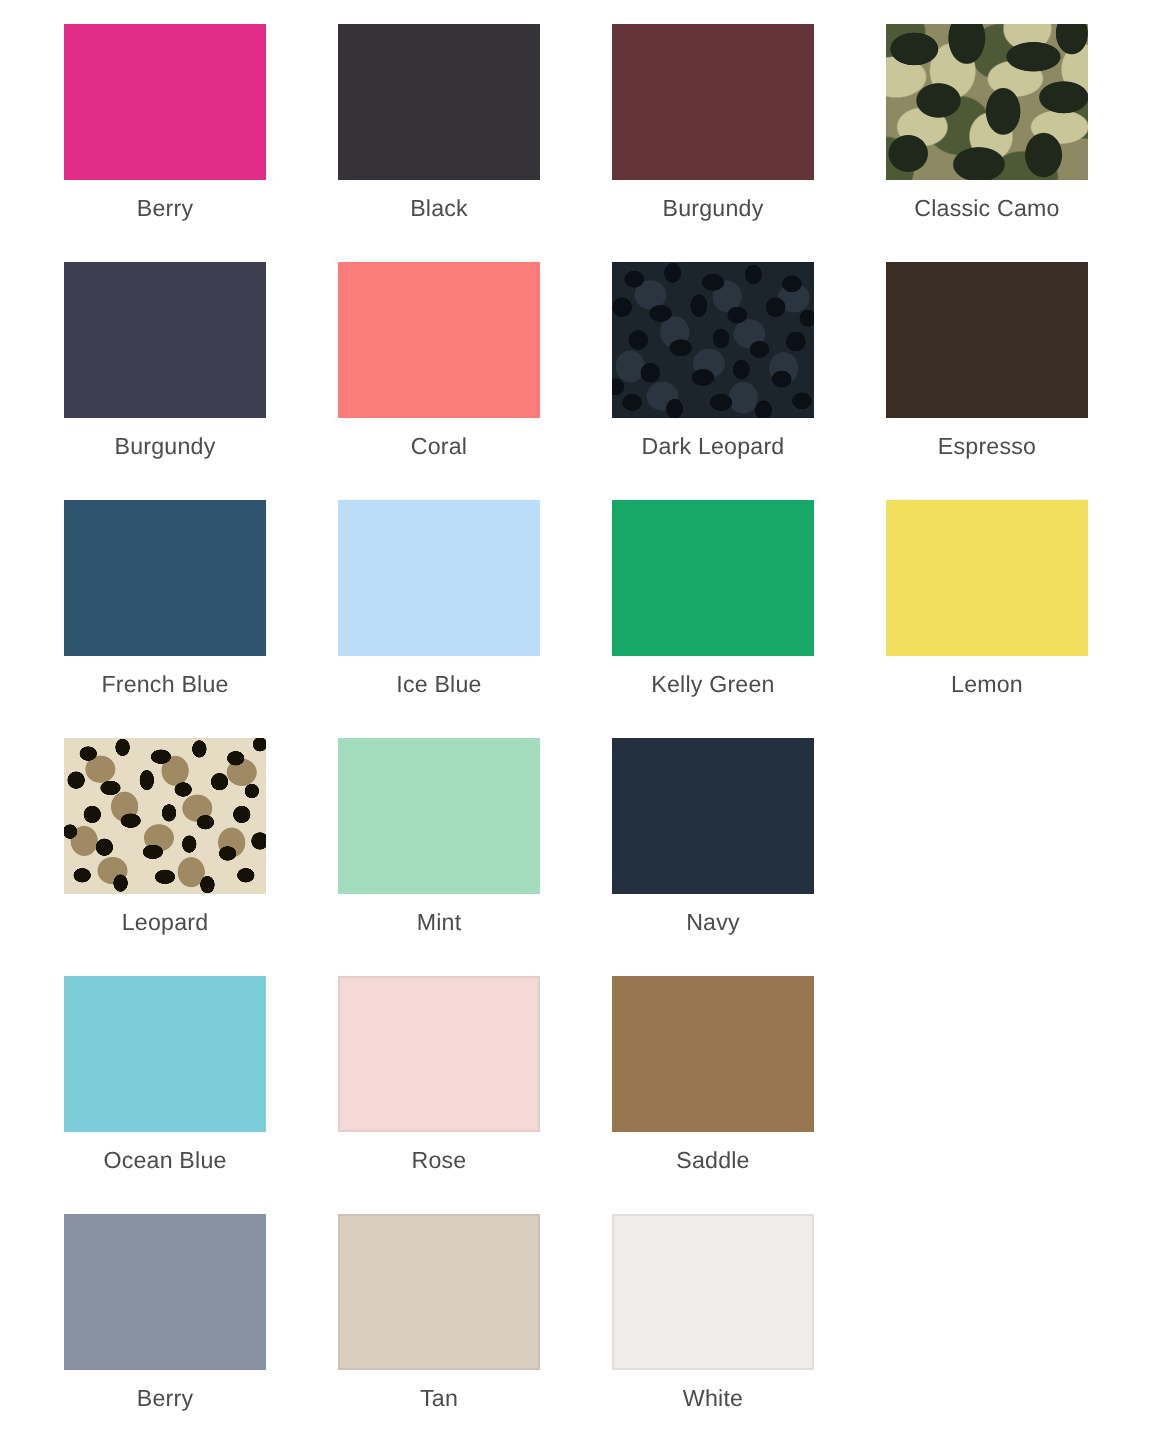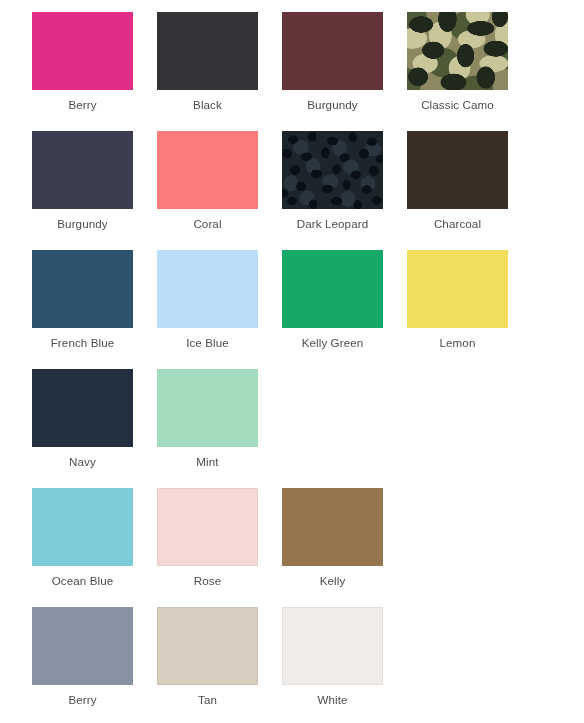--- a/index.html
+++ b/index.html
@@ -27,21 +27,21 @@
   .swatch-row {
     display: flex;
     flex-direction: row;
     height: 119px;
     padding-left: 32px;
     box-sizing: border-box;
   }
 
   .swatch-cell {
     width: 101px;
-    margin-right: 24px;
+    margin-right: 36px;
     display: flex;
     flex-direction: column;
     align-items: center;
   }
 
   .swatch-chip {
     width: 101px;
     height: 78px;
     display: block;
     position: relative;
@@ -211,21 +211,21 @@
       <div class="swatch-cell">
         <div class="swatch-chip" title="Coral" style="background-color: rgb(252, 124, 124);"></div>
         <div class="swatch-label">Coral</div>
       </div>
       <div class="swatch-cell">
         <div class="swatch-chip pattern-dark-leopard" title="Dark Leopard"></div>
         <div class="swatch-label">Dark Leopard</div>
       </div>
       <div class="swatch-cell">
         <div class="swatch-chip" title="Espresso" style="background-color: rgb(59, 46, 36);"></div>
-        <div class="swatch-label">Charcoal</div>
+        <div class="swatch-label">Espresso</div>
       </div>
     </div>
     <div class="swatch-row">
       <div class="swatch-cell">
         <div class="swatch-chip" title="French Blue" style="background-color: rgb(45, 83, 111);"></div>
         <div class="swatch-label">French Blue</div>
       </div>
       <div class="swatch-cell">
         <div class="swatch-chip" title="Ice Blue" style="background-color: rgb(187, 221, 247);"></div>
         <div class="swatch-label">Ice Blue</div>
@@ -234,40 +234,44 @@
         <div class="swatch-chip" title="Kelly Green" style="background-color: rgb(23, 168, 103);"></div>
         <div class="swatch-label">Kelly Green</div>
       </div>
       <div class="swatch-cell">
         <div class="swatch-chip" title="Lemon" style="background-color: rgb(240, 222, 92);"></div>
         <div class="swatch-label">Lemon</div>
       </div>
     </div>
     <div class="swatch-row">
       <div class="swatch-cell">
+        <div class="swatch-chip pattern-leopard" title="Leopard"></div>
+        <div class="swatch-label">Leopard</div>
+      </div>
+      <div class="swatch-cell">
+        <div class="swatch-chip" title="Mint" style="background-color: rgb(163, 221, 189);"></div>
+        <div class="swatch-label">Mint</div>
+      </div>
+      <div class="swatch-cell">
         <div class="swatch-chip" title="Navy" style="background-color: rgb(35, 48, 63);"></div>
         <div class="swatch-label">Navy</div>
       </div>
-      <div class="swatch-cell">
-        <div class="swatch-chip" title="Mint" style="background-color: rgb(163, 221, 189);"></div>
-        <div class="swatch-label">Mint</div>
-      </div>
     </div>
     <div class="swatch-row">
       <div class="swatch-cell">
         <div class="swatch-chip" title="Ocean Blue" style="background-color: rgb(125, 205, 217);"></div>
         <div class="swatch-label">Ocean Blue</div>
       </div>
       <div class="swatch-cell">
         <div class="swatch-chip has-border" title="Rose" style="background-color: rgb(244, 217, 214);"></div>
         <div class="swatch-label">Rose</div>
       </div>
       <div class="swatch-cell">
         <div class="swatch-chip" title="Saddle" style="background-color: rgb(151, 118, 79);"></div>
-        <div class="swatch-label">Kelly</div>
+        <div class="swatch-label">Saddle</div>
       </div>
     </div>
     <div class="swatch-row">
       <div class="swatch-cell">
         <div class="swatch-chip" title="Slate" style="background-color: rgb(135, 146, 162);"></div>
         <div class="swatch-label">Berry</div>
       </div>
       <div class="swatch-cell">
         <div class="swatch-chip has-border" title="Tan" style="background-color: rgb(216, 205, 191);"></div>
         <div class="swatch-label">Tan</div>

